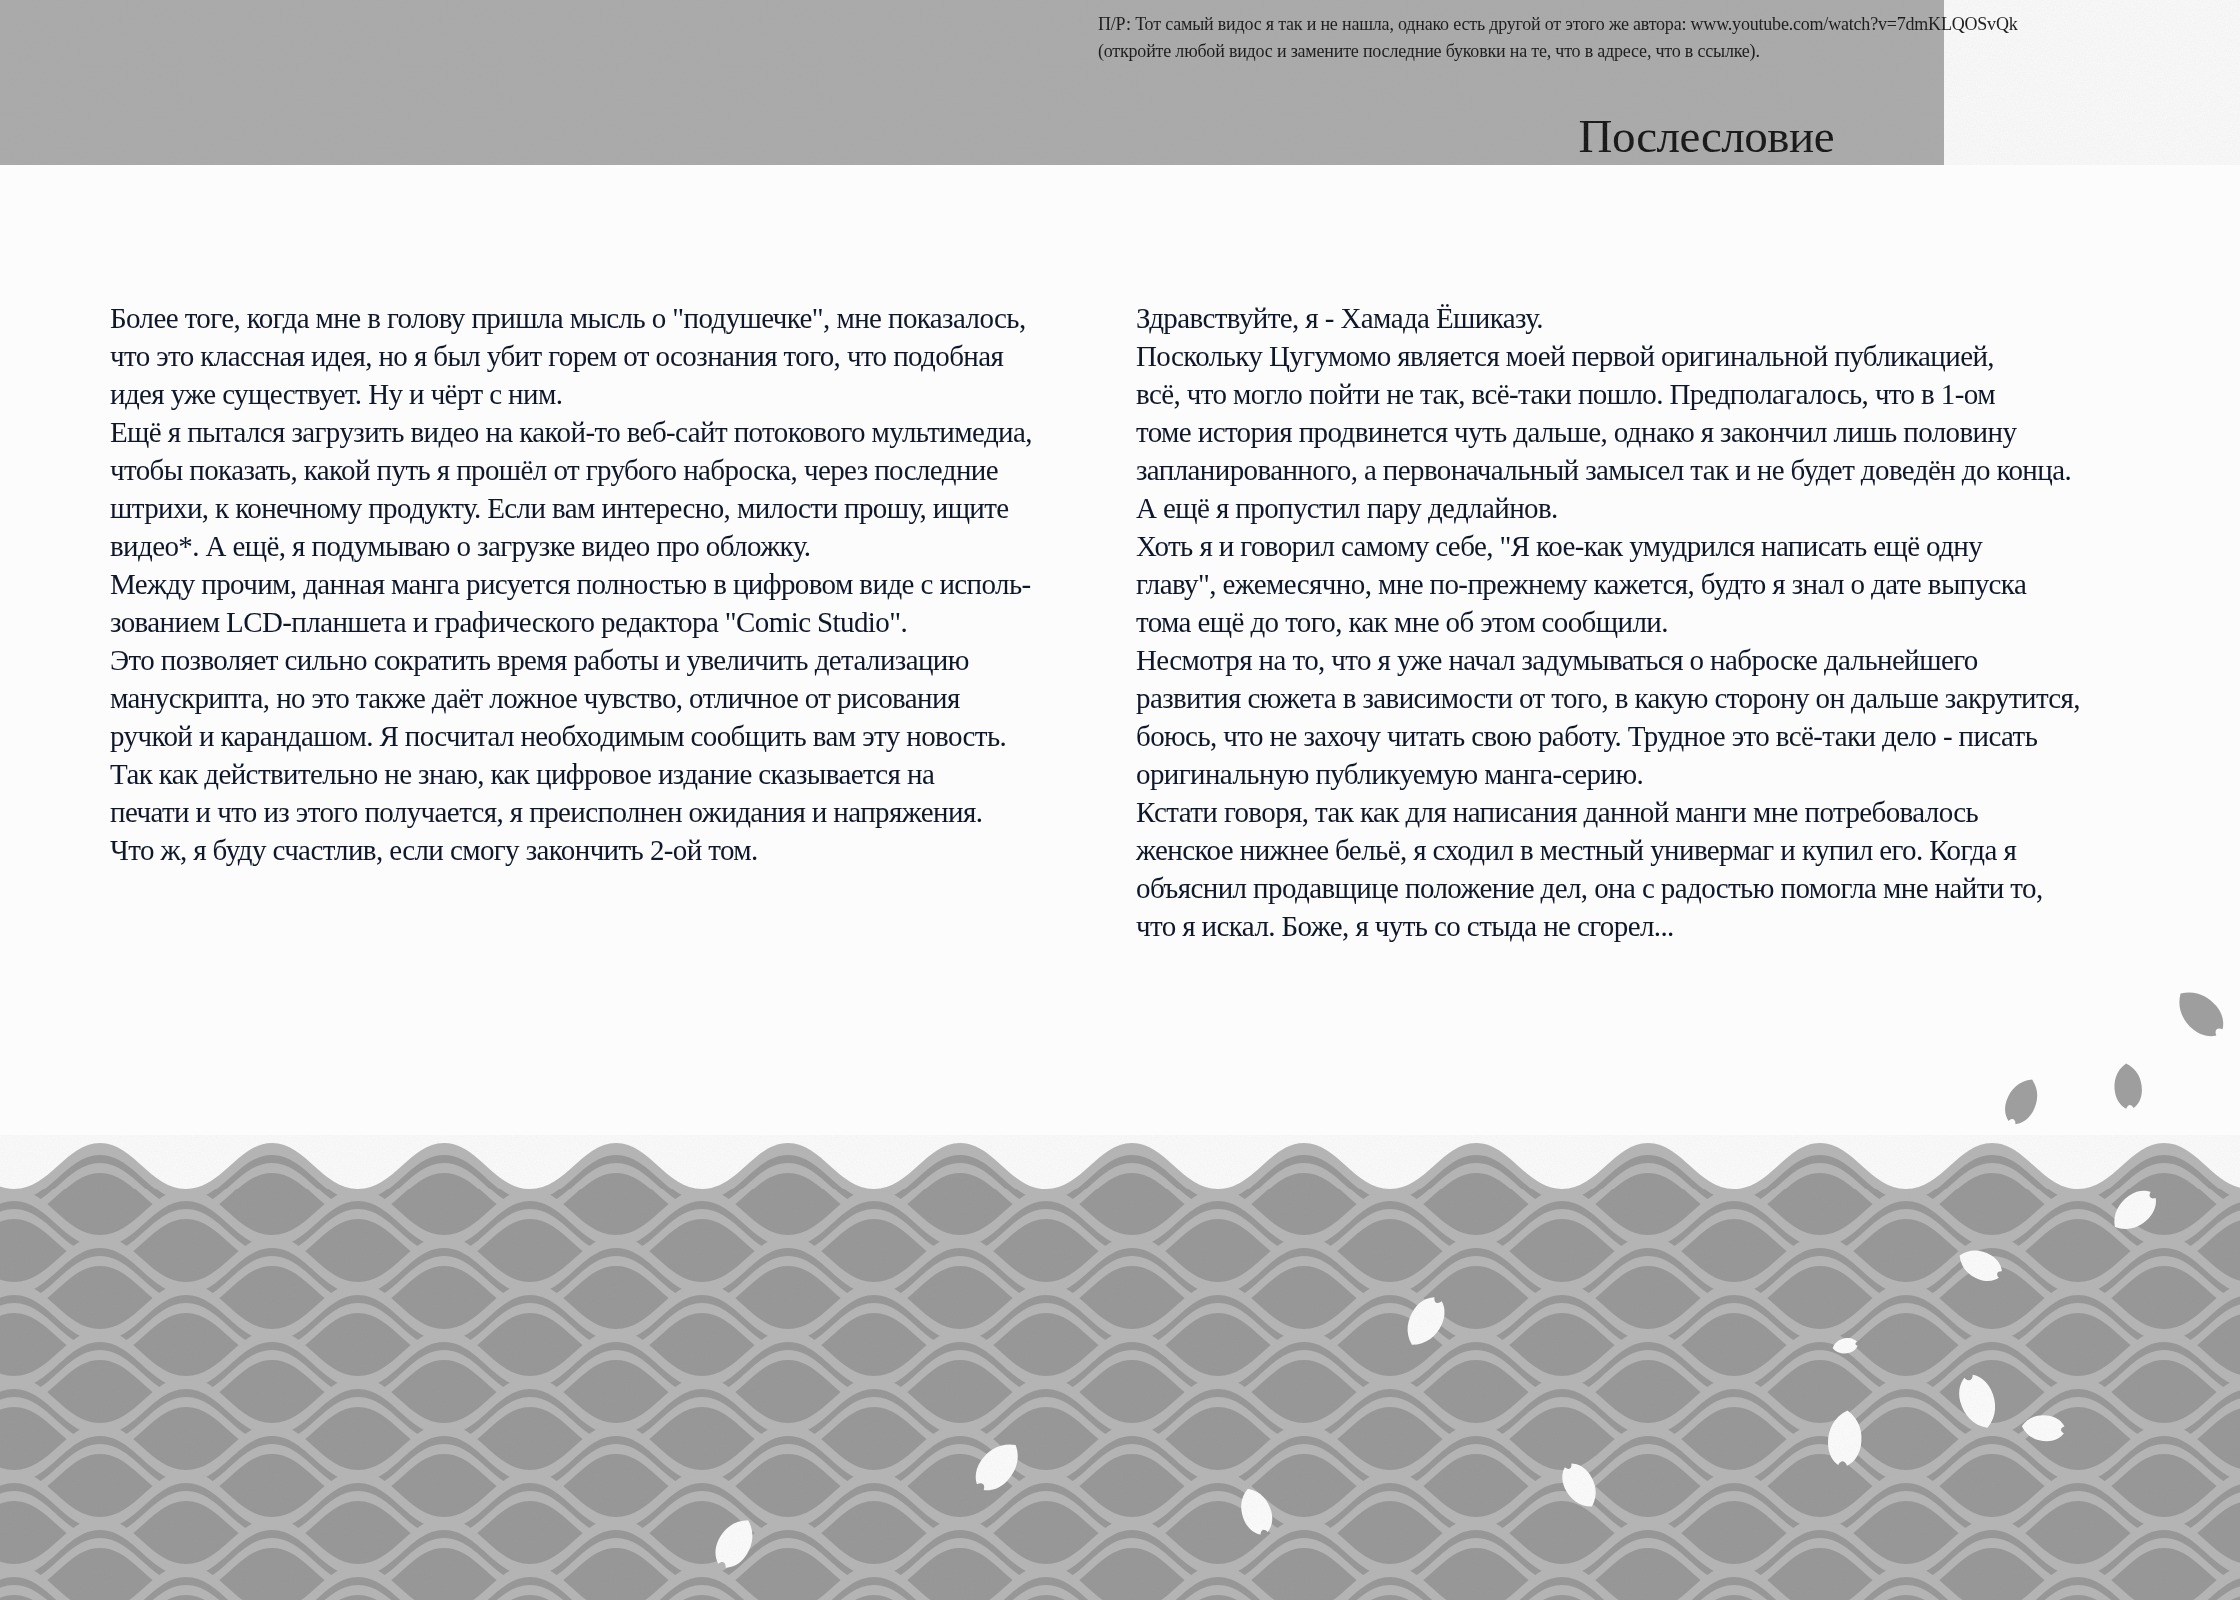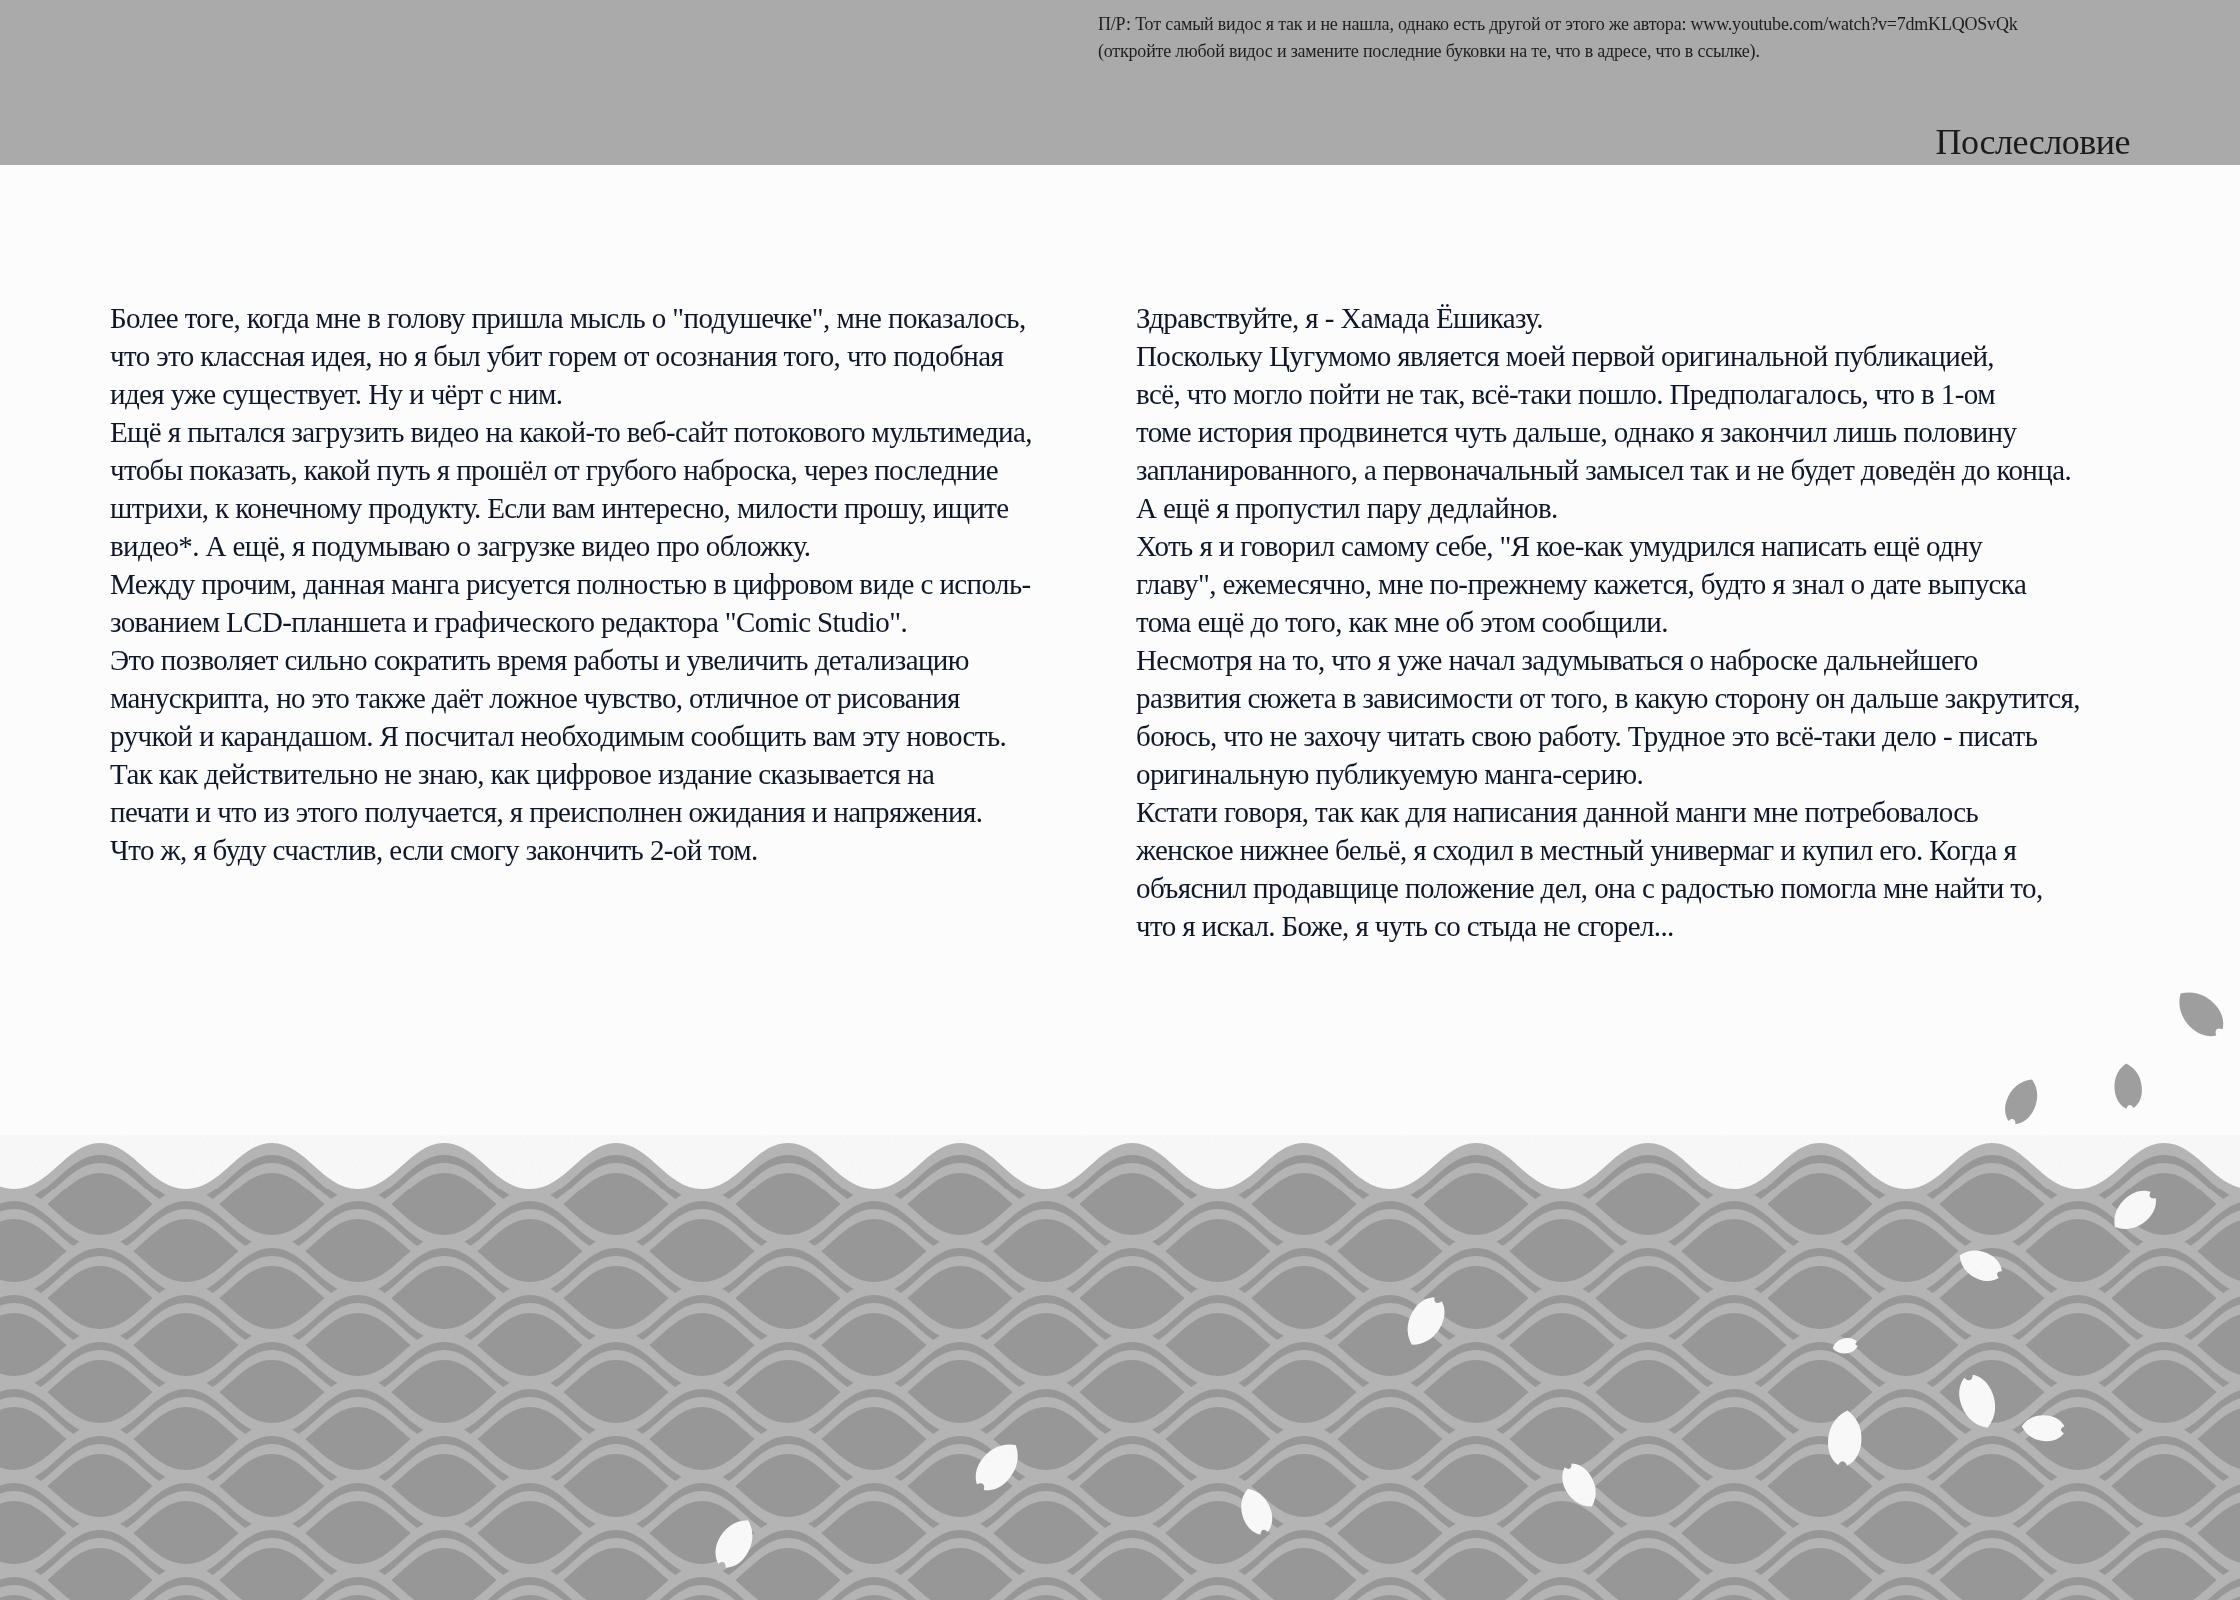--- a/index.html
+++ b/index.html
@@ -2,31 +2,31 @@
 <html style="--bg: #fcfcfc; --band: #a9a9a9; --wave-dark: #959595; --wave-light: #b4b4b4;"><head>
 <meta charset="utf-8">
 <style>
   html,body{margin:0;padding:0;}
   body{
     width:2240px;height:1600px;position:relative;overflow:hidden;
     background:var(--bg,#fcfcfc);
     font-family:"Liberation Serif", serif;
   }
   .header-band{
-    position:absolute;left:0;top:0;width:2240px;height:165px;
+    position:absolute;left:0;top:0;width:1944px;height:165px;
     background:var(--band,#a9a9a9);
   }
   .translator-note{
     position:absolute;left:1098px;top:11px;width:1040px;
     font-size:18px;line-height:27px;letter-spacing:-0.2px;
     color:#101010;white-space:pre-line;
   }
   .page-title{
     position:absolute;right:110px;bottom:2px;
-    font-size:36px;letter-spacing:-0.5px;color:#0d0d0d;
+    font-size:47px;letter-spacing:-0.5px;color:#0d0d0d;
     font-weight:400;
   }
   .col{
     position:absolute;top:299px;
     font-size:29px;line-height:38px;letter-spacing:-0.6px;
     color:#0f172a;white-space:pre-line;
   }
   .col-left{left:110px;width:1050px;}
   .col-right{left:1136px;width:1020px;}
   svg.decor{position:absolute;left:0;top:0;pointer-events:none;}

